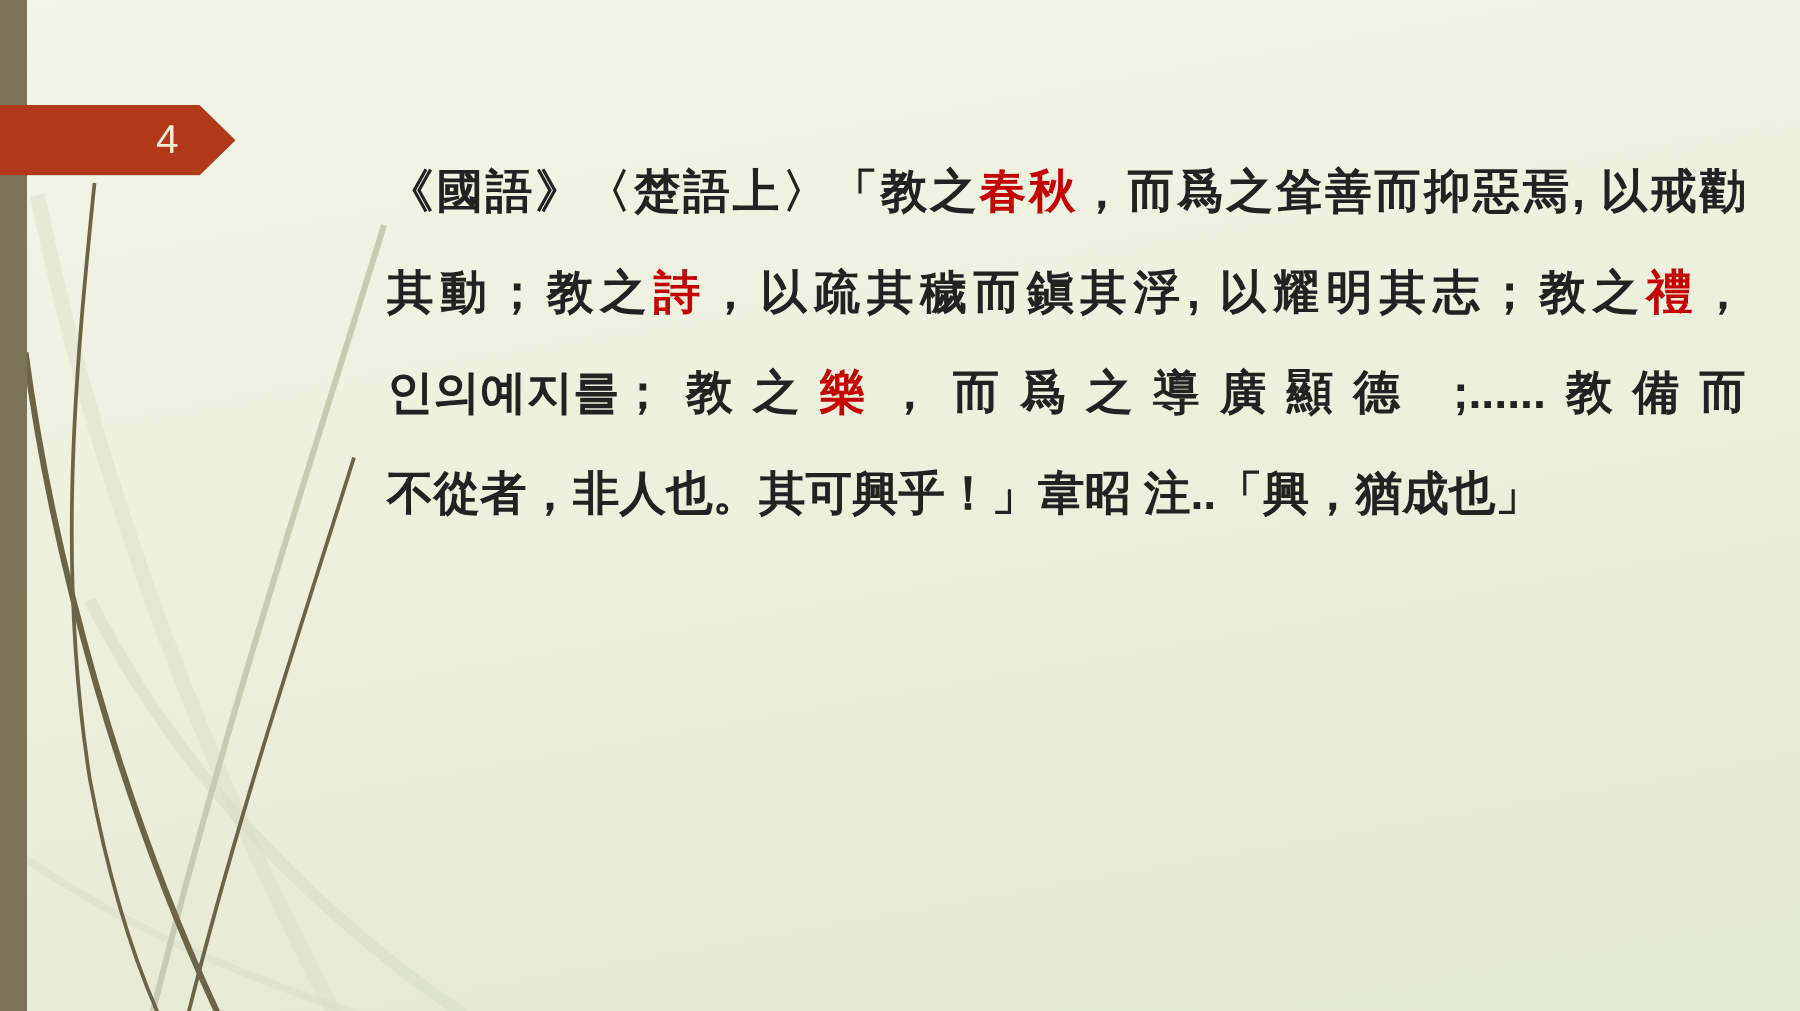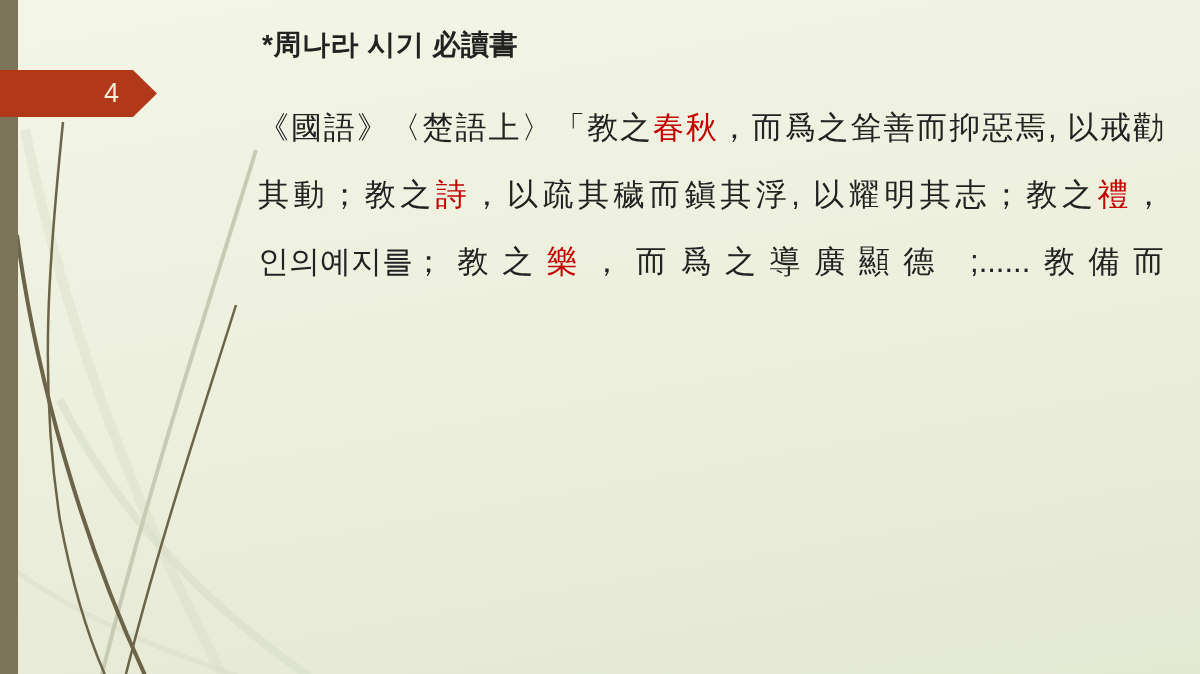--- a/index.html
+++ b/index.html
@@ -35,21 +35,21 @@
     font-size:27px;line-height:1;
   }
   .slide-title{
     position:absolute;left:262px;top:26px;width:906px;z-index:4;
     font-size:28px;font-weight:700;color:var(--text_dark);
     letter-spacing:0.5px;
   }
   .body-text{
     position:absolute;left:258px;top:94px;width:906px;z-index:4;
     font-size:31px;line-height:67px;color:var(--text_dark);
-    font-weight:400;
+    font-weight:700;
   }
   .body-line{white-space:nowrap;}
   .body-line.just{
     white-space:normal;
     text-align:justify;
     text-align-last:justify;
     text-justify:inter-character;
   }
   .seg-normal{color:var(--text_dark);}
   .seg-red{color:var(--text_red);}
@@ -73,24 +73,24 @@
     <path class="blade-dark" stroke-width="2.5" d="M 63 122 C 50 250, 38 380, 60 520 C 75 600, 95 655, 112 690"></path>
     <path class="blade-dark" stroke-width="2.5" d="M 236 305 C 200 420, 155 555, 122 690"></path>
   </svg>
 
   <div class="edge-bar"></div>
 
   <div class="page-banner">
     <span class="page-number">4</span>
   </div>
 
-  <div class="slide-title">*周나라 시기 必讀書</div>
 
   <div class="body-text">
       <div class="body-line just"><span class="seg-normal">《國語》〈楚語上〉「教之</span><span class="seg-red">春秋</span><span class="seg-normal">，而爲之耸善而抑惡焉, 以戒勸</span></div>
       <div class="body-line just"><span class="seg-normal">其動；教之</span><span class="seg-red">詩</span><span class="seg-normal">，以疏其穢而鎭其浮, 以耀明其志；教之</span><span class="seg-red">禮</span><span class="seg-normal">，</span></div>
       <div class="body-line just"><span class="seg-normal">인의예지를；教之</span><span class="seg-red">樂</span><span class="seg-normal">，而爲之導廣顯德 ;......教備而</span></div>
+      <div class="body-line"><span class="seg-normal">不從者，非人也。其可興乎！」韋昭 注..「興，猶成也」</span></div>
     </div>
 
   <div class="footnote">
   </div>
 
 </div>
 
 </body></html>

